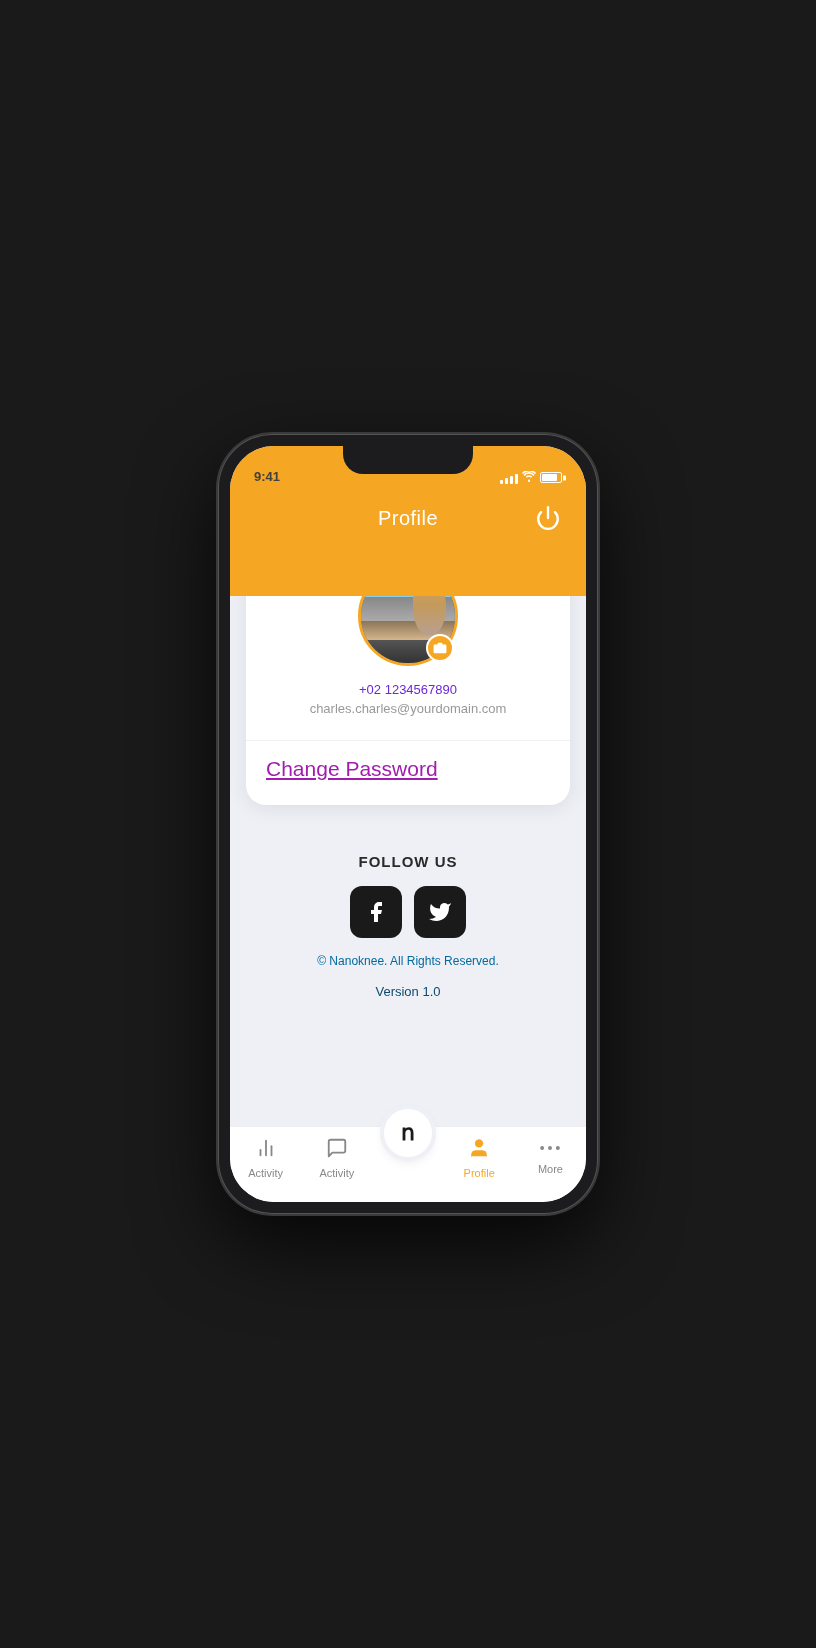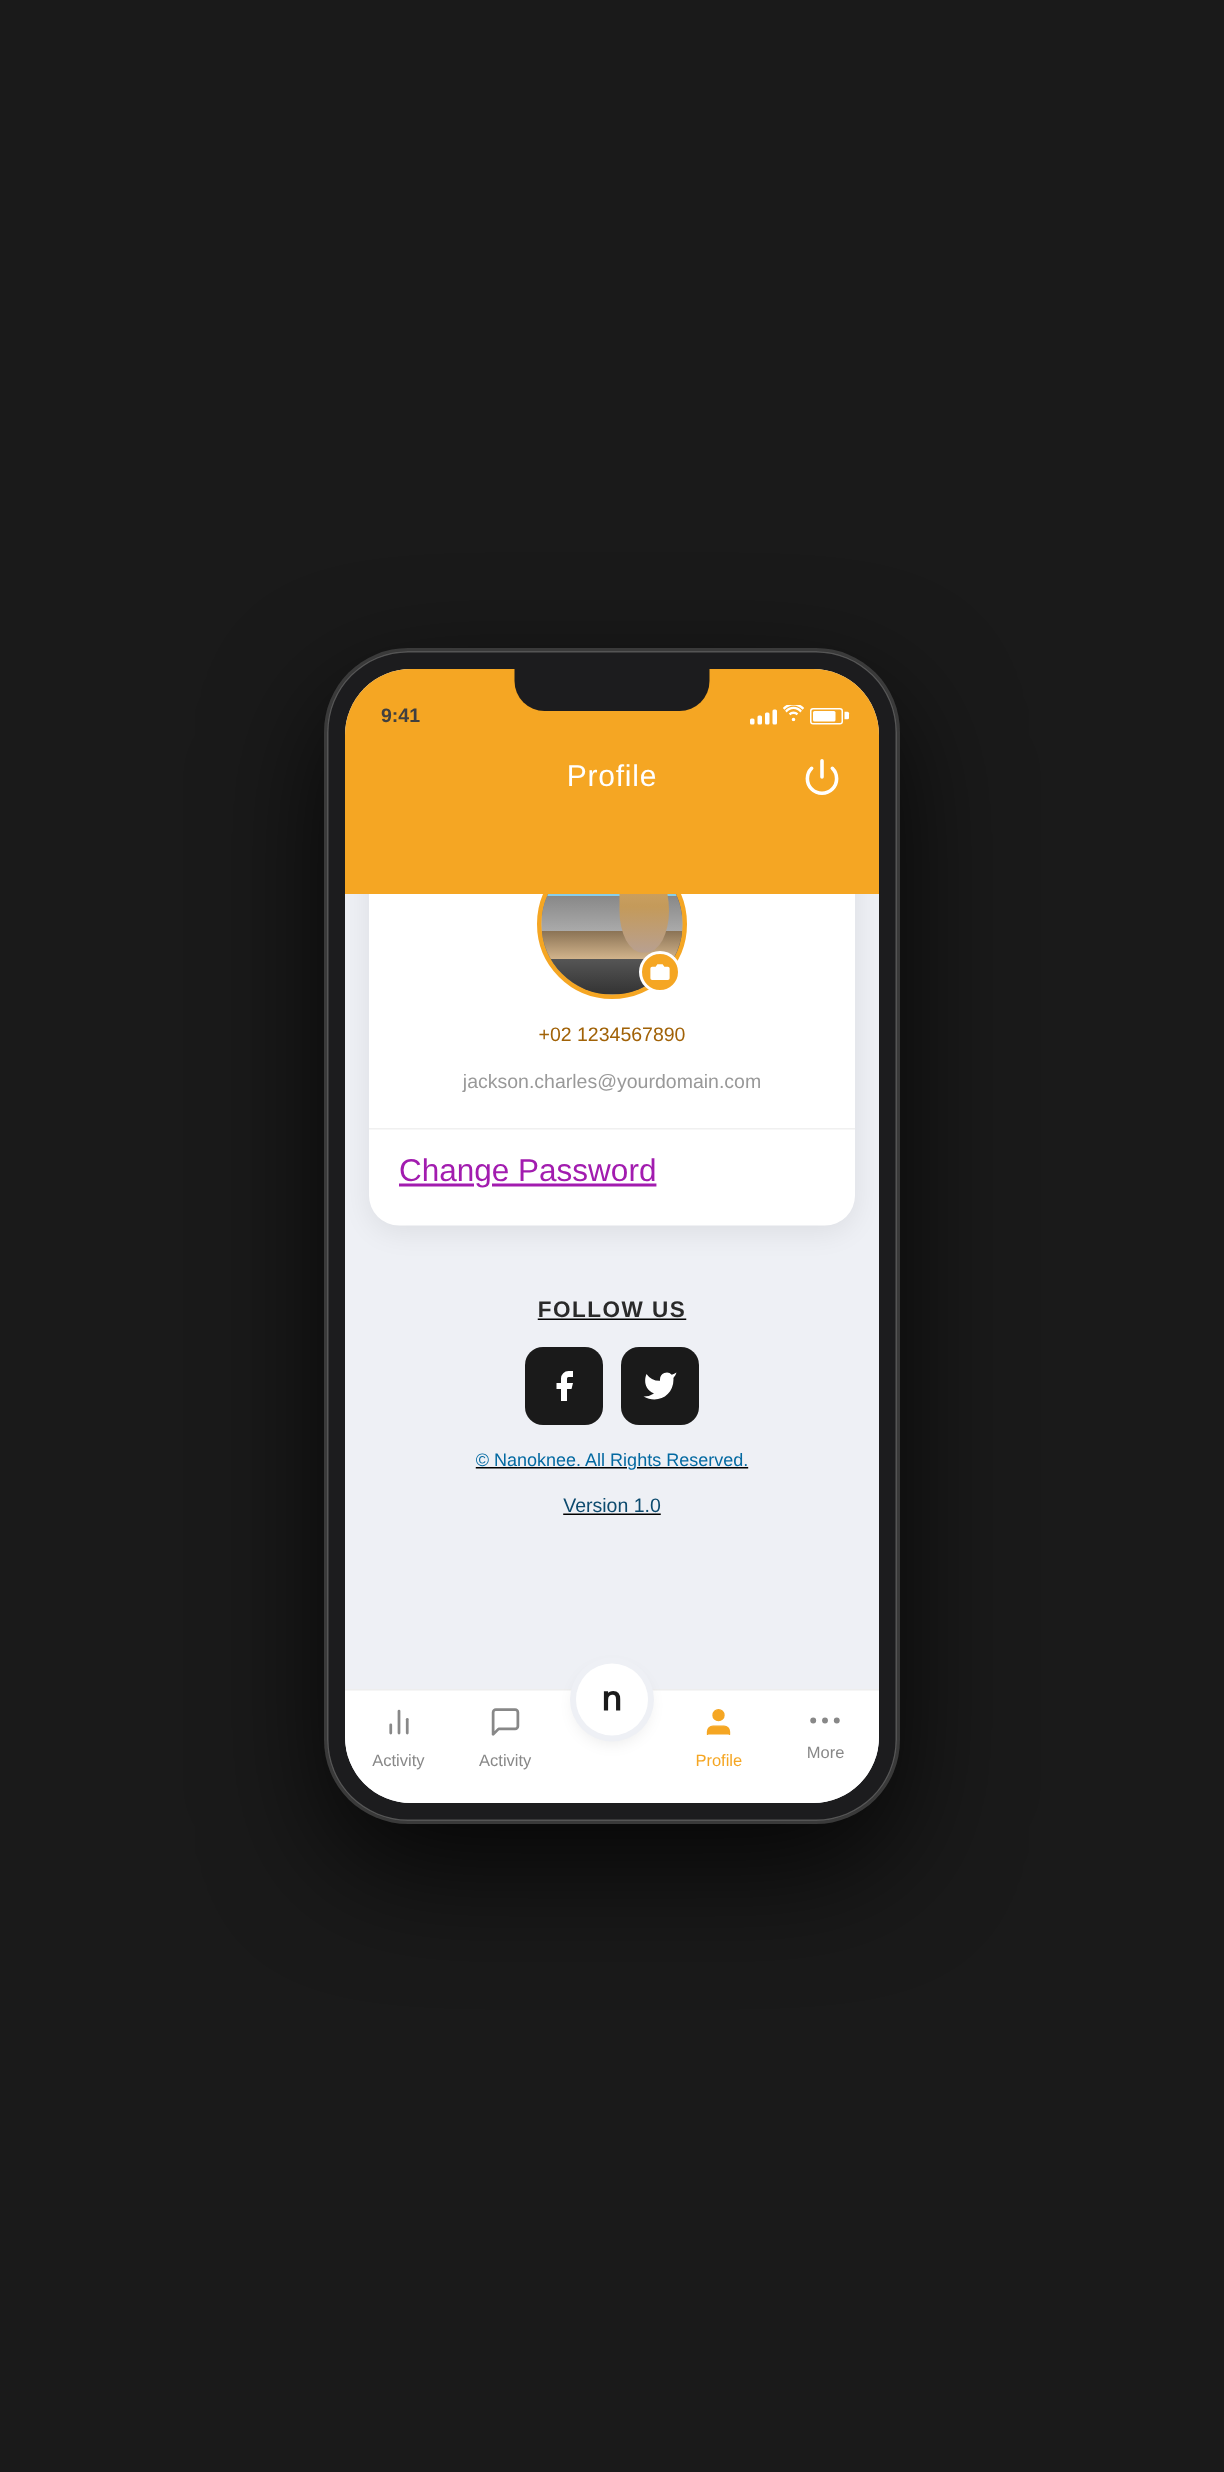--- a/index.html
+++ b/index.html
@@ -249,22 +249,22 @@
       text-align: center;
       font-size: 19px;
       font-weight: 700;
       color: #222;
       margin-bottom: 6px;
     }
 
     .user-phone {
       text-align: center;
       font-size: 13px;
-      color: #a16207;
-      margin-bottom: 16px;
+      color: #6d28d9;
+      margin-bottom: 4px;
     }
 
     .user-email {
       text-align: center;
       font-size: 13px;
       color: #999;
       margin-bottom: 24px;
     }
 
     .divider {
@@ -282,21 +282,20 @@
       cursor: pointer;
     }
 
     
     .follow-section {
       padding: 32px 20px 20px;
       display: flex;
       flex-direction: column;
       align-items: center;
       gap: 16px;
-      text-decoration: underline;
     }
 
     .follow-title {
       font-size: 15px;
       font-weight: 800;
       color: #2a2a2a;
       letter-spacing: 1px;
     }
 
     .social-icons {
@@ -446,21 +445,21 @@
             <div class="camera-badge">
               <svg width="14" height="14" viewBox="0 0 24 24" fill="white">
                 <path d="M23 19a2 2 0 0 1-2 2H3a2 2 0 0 1-2-2V8a2 2 0 0 1 2-2h4l2-3h6l2 3h4a2 2 0 0 1 2 2z"></path>
                 <circle cx="12" cy="13" r="4" fill="none" stroke="white" stroke-width="1.5"></circle>
               </svg>
             </div>
           </div>
         </div>
 
         <p class="user-phone">+02 1234567890</p>
-        <p class="user-email">jackson.charles@yourdomain.com</p>
+        <p class="user-email">charles.charles@yourdomain.com</p>
 
         <div class="divider"></div>
 
         <span class="change-password-btn">Change Password</span>
       </div>
 
       <div class="follow-section">
         <p class="follow-title">FOLLOW US</p>
         <div class="social-icons">
           <div class="social-btn">

